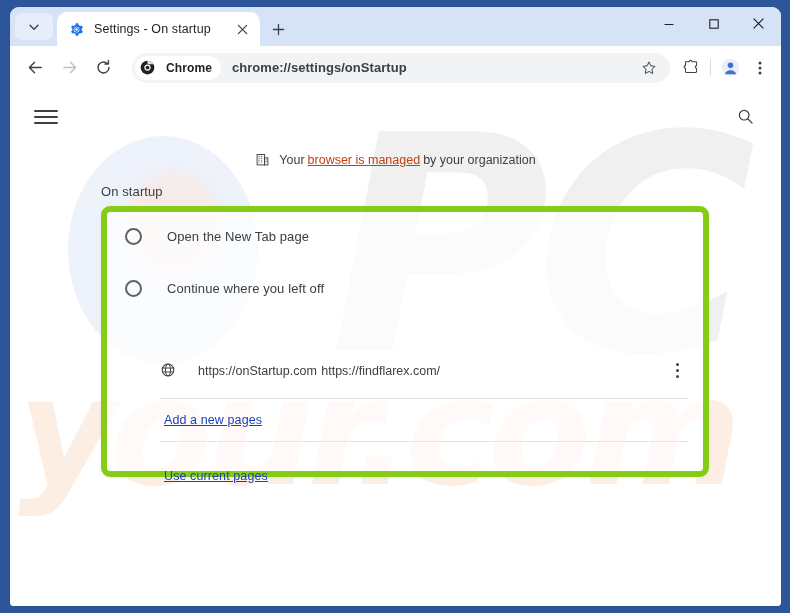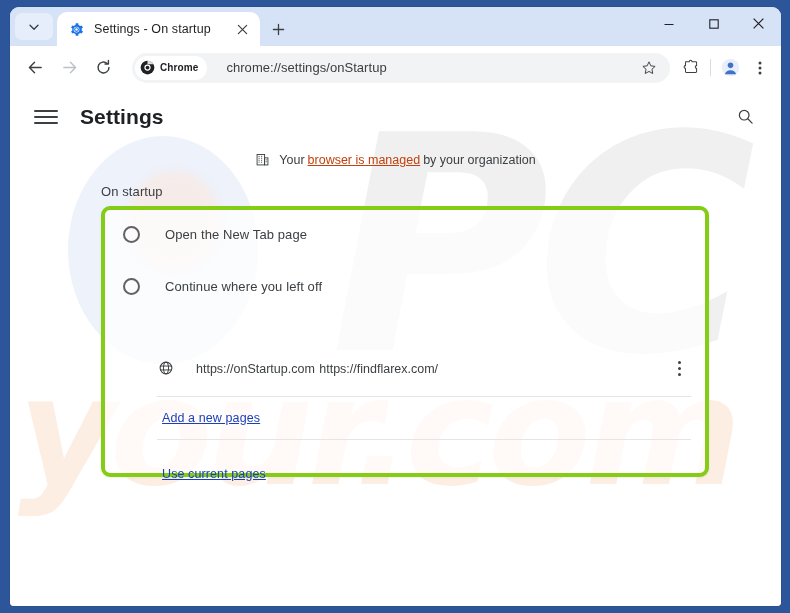--- a/index.html
+++ b/index.html
@@ -147,36 +147,37 @@
     height: 24px;
     background: #ffffff;
     border-radius: 14px;
     display: flex;
     align-items: center;
     padding: 0 9px 0 5px;
     margin-left: 3px;
     flex: 0 0 auto;
   }
   .chrome-chip-label {
-    font-size: 10px;
+    font-size: 12px;
     font-weight: bold;
     color: #202124;
-    margin-left: 5px;
+    margin-left: 11px;
     letter-spacing: 0.1px;
   }
 
   .omnibox-url {
     font-size: 13px;
     color: #3c4043;
-    margin-left: 19px;
+    margin-left: 11px;
     white-space: nowrap;
     overflow: hidden;
     text-overflow: ellipsis;
     flex: 1 1 auto;
     letter-spacing: 0.05px;
+    font-weight: bold;
   }
 
   .star-btn {
     width: 26px; height: 26px;
     display: flex; align-items: center; justify-content: center;
     flex: 0 0 26px;
   }
 
   .tb-icon {
     width: 30px; height: 30px;
@@ -314,21 +315,21 @@
     letter-spacing: 0.1px;
   }
 
   .card {
     position: absolute;
     left: 91px;
     top: 117px;
     width: 608px;
     height: 271px;
     background: rgba(255,255,255,0.72);
-    border: 4px solid #84cc16;
+    border: 6px solid #84cc16;
     border-radius: 9px;
     box-shadow: 0 1px 3px rgba(60,64,67,0.07);
   }
 
   .radio-row {
     position: absolute;
     left: 0;
     width: 100%;
     height: 44px;
     display: flex;
@@ -569,21 +570,20 @@
     <div class="wm-risk">your.com</div>
 
     <div class="page-inner">
 
       <div class="settings-header">
         <div class="hamburger">
           <span></span>
             <span></span>
             <span></span>
         </div>
-        <div class="settings-title">Settings</div>
         <div class="settings-search">
           <svg width="17" height="17" viewBox="0 0 18 18">
             <circle cx="7.6" cy="7.6" r="5.1" fill="none" stroke="#3c4043" stroke-width="1.3"></circle>
             <path d="M11.4 11.4 L16 16" stroke="#3c4043" stroke-width="1.3" stroke-linecap="round"></path>
           </svg>
         </div>
       </div>
 
       <div class="managed-row">
         <span class="managed-icon">

